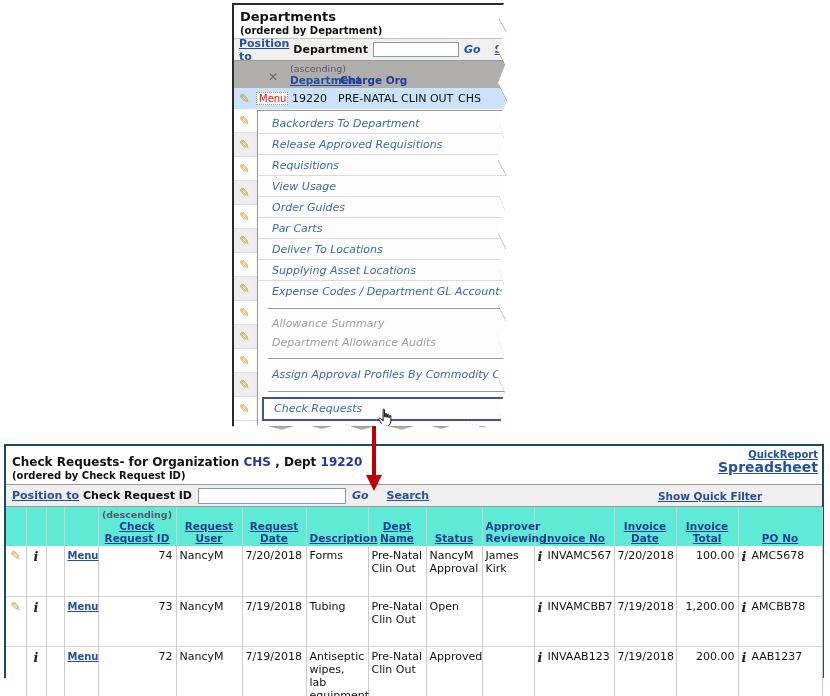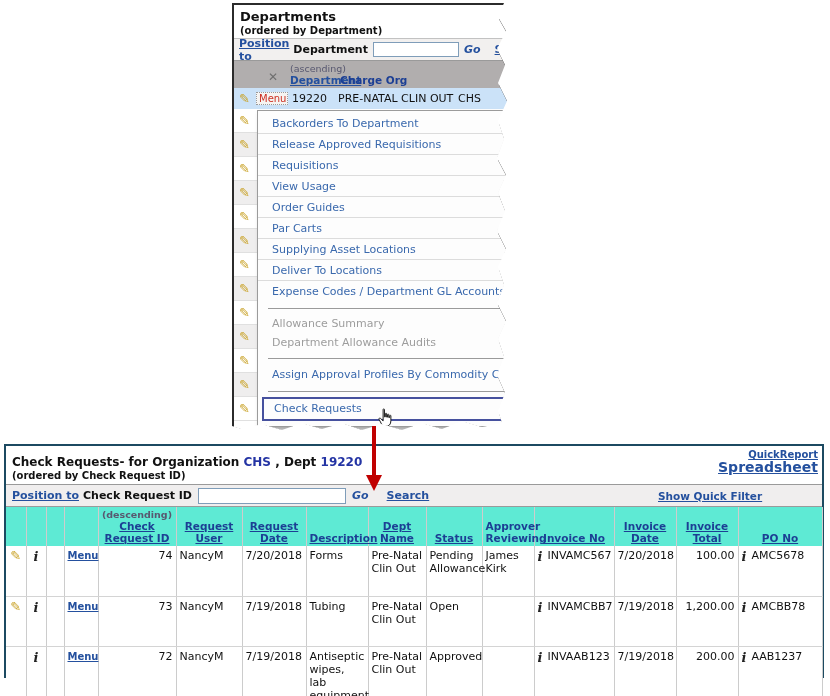--- a/index.html
+++ b/index.html
@@ -33,21 +33,21 @@
   .pencil { color:#c9a227; font-size:13px; line-height:1; }
   .menu-chip { color:#cc2e21; font-size:10px; border:1px dotted #9a9a9a; padding:0 2px; background:#f6f4f2; cursor:pointer; }
 
   .tp-stripes { position:absolute; left:0; top:104px; width:100%; z-index:1; }
   .stripe { height:24px; border-bottom:1px solid #e0e0e0; display:flex; align-items:center; }
   .stripe:nth-child(even) { background:#efeeee; }
   .stripe .pencil { margin-left:5px; }
 
   
   .ctx-menu { position:absolute; left:23px; top:105px; width:276px; z-index:10;
-    background:#fdfdfd; border:1px solid #9b9b9b; box-shadow:3px 4px 5px rgba(60,60,60,.45); padding:2px 0 3px 0; }
+    background:#fdfdfd; border:1px solid #9b9b9b; box-shadow:3px 4px 5px rgba(60,60,60,.45); padding:2px 0 3px 0;font-style:italic; }
   .mi { height:21px; line-height:21px; padding-left:14px; font-size:11px; color:#3a69ad; cursor:pointer; white-space:nowrap; }
   .mi.sep-after { border-bottom:1px solid #dcdcdc; }
   .mi.disabled { color:#9d9d9d; height:19px; line-height:19px; cursor:default; }
   .menu-sep { border-top:1px solid #9a9a9a; margin:6px 10px 5px 10px; height:0; }
   .mi-highlight { margin:3px 4px 2px 4px; border:2px solid #46519e; height:24px; line-height:20px; padding-left:10px; font-size:11px; color:#3a69ad; background:#fdfdfd; cursor:pointer; position:relative; }
   .hand-cursor { position:absolute; left:112px; top:9px; z-index:60; }
 
   
   .red-arrow { position:absolute; left:366px; top:426px; width:16px; height:66px; z-index:50; pointer-events:none; }
   .red-arrow .shaft { position:absolute; left:6px; top:0; width:4px; height:49px; background:#c00000; }
@@ -159,22 +159,22 @@
         </div>
     </div>
 
     <div class="ctx-menu">
       <div class="mi sep-after">Backorders To Department</div>
       <div class="mi sep-after">Release Approved Requisitions</div>
       <div class="mi sep-after">Requisitions</div>
       <div class="mi sep-after">View Usage</div>
       <div class="mi sep-after">Order Guides</div>
       <div class="mi sep-after">Par Carts</div>
+      <div class="mi sep-after">Deliver To Locations</div>
       <div class="mi sep-after">Supplying Asset Locations</div>
-      <div class="mi sep-after">Deliver To Locations</div>
       <div class="mi">Expense Codes / Department GL Accounts</div>
       <div class="menu-sep"></div>
       <div class="mi disabled">Allowance Summary</div>
       <div class="mi disabled">Department Allowance Audits</div>
       <div class="menu-sep"></div>
       <div class="mi">Assign Approval Profiles By Commodity Code</div>
       <div class="menu-sep"></div>
       <div class="mi-highlight">
         <span>Check Requests</span>
         <span class="hand-cursor">
@@ -260,21 +260,21 @@
         <tr class="r1">
           <td class="icon-cell"><span class="pencil">✎</span></td>
           <td class="icon-cell"><span class="info-i">i</span></td>
           <td></td>
           <td><span class="menu-link">Menu</span></td>
           <td class="num">74</td>
           <td>NancyM</td>
           <td>7/20/2018</td>
           <td>Forms</td>
           <td>Pre-Natal Clin Out</td>
-          <td>Pending Allowance</td>
+          <td>NancyM Approval</td>
           <td>James Kirk</td>
           <td>
               <span class="iw">
                 <span class="info-i">i</span>
                 <span>INVAMC567</span>
               </span>
             </td>
           <td>7/20/2018</td>
           <td class="num">100.00</td>
           <td>

